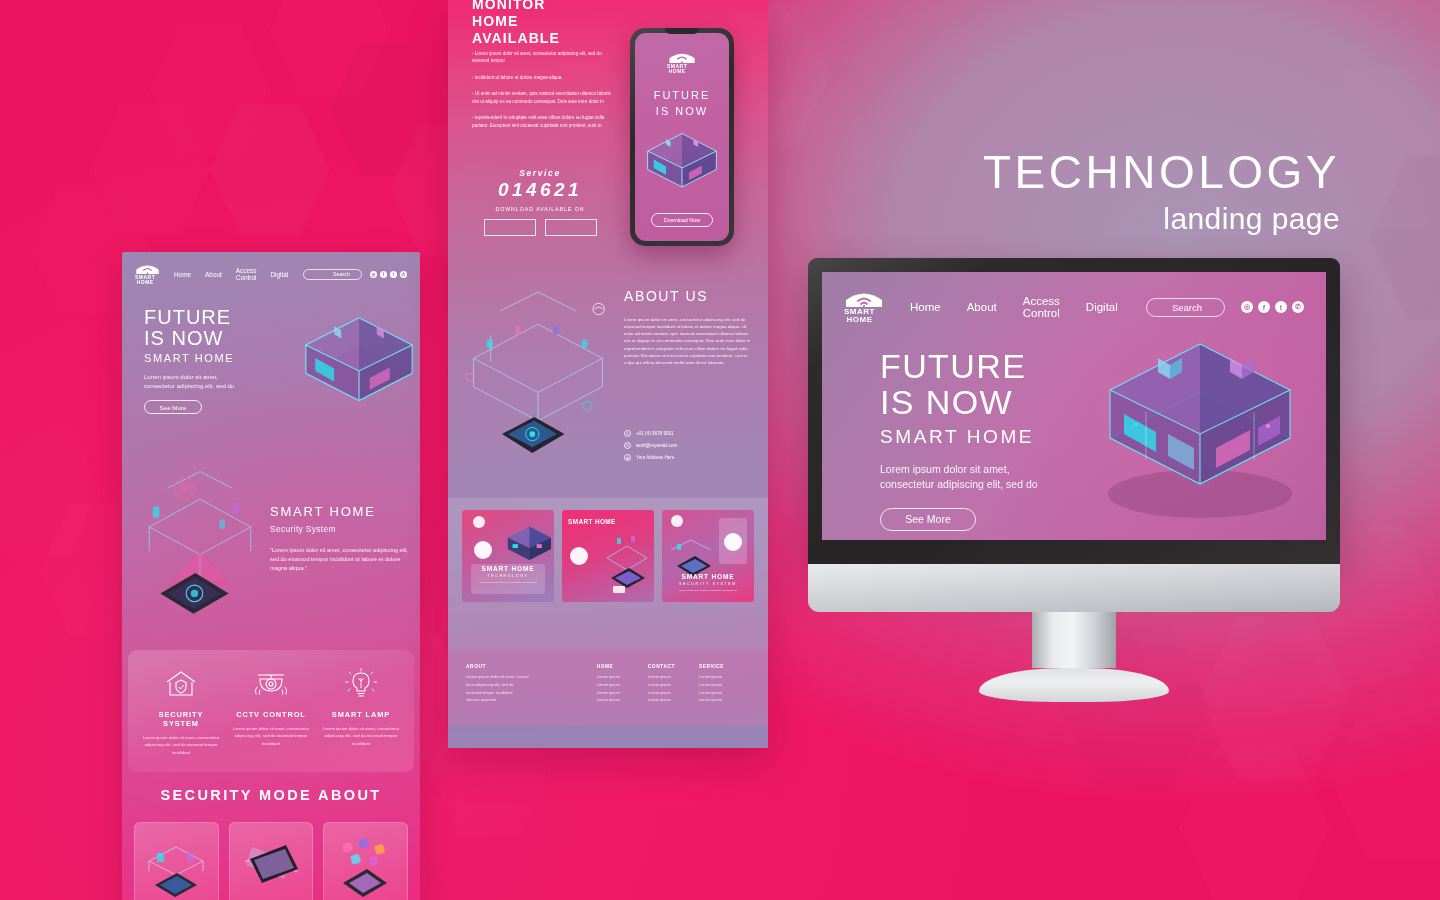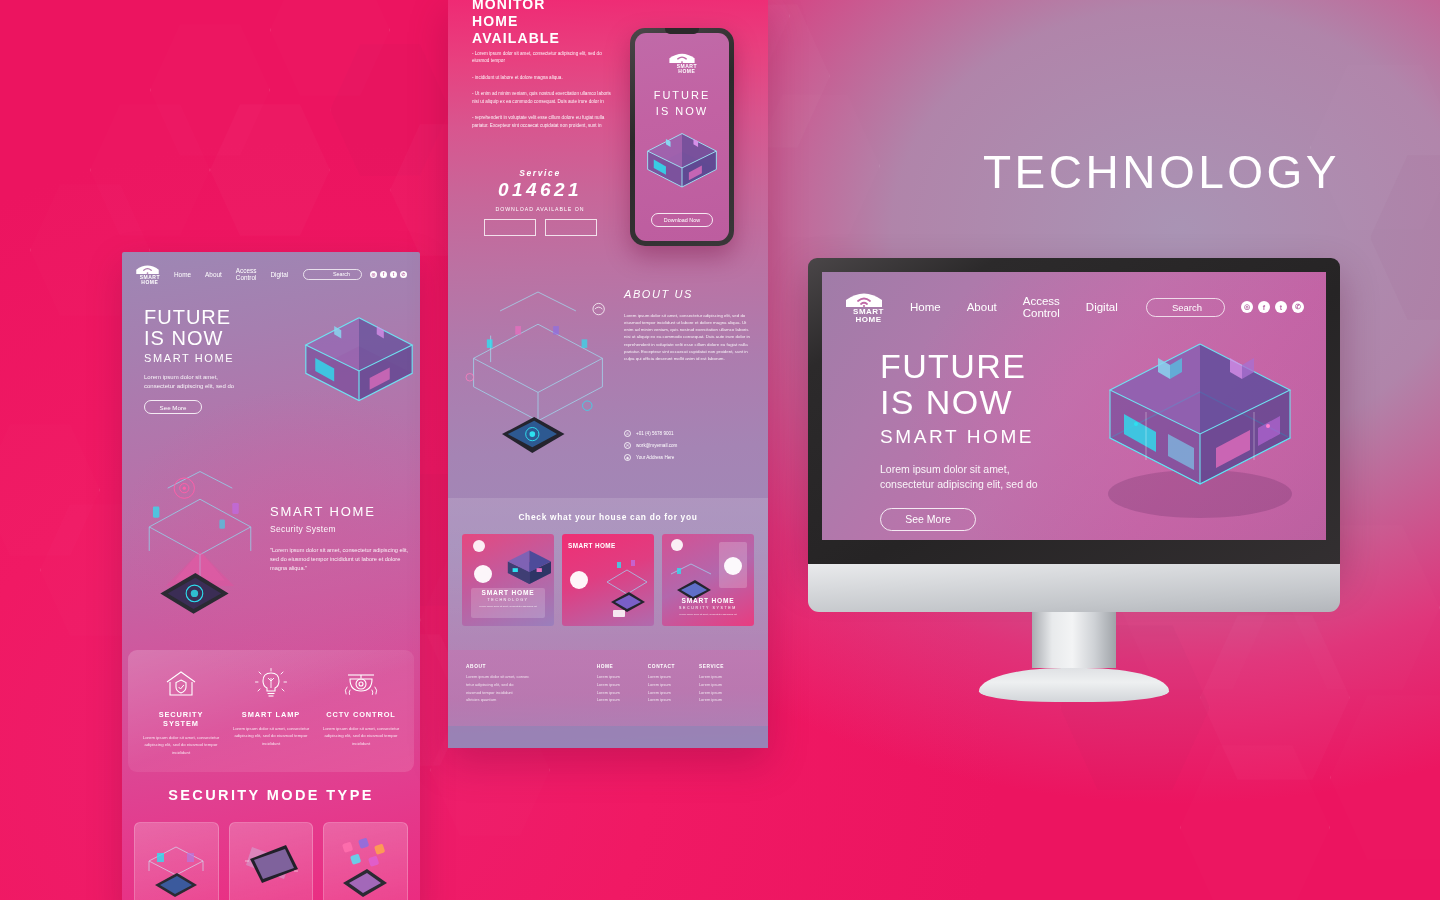--- a/index.html
+++ b/index.html
@@ -68,21 +68,21 @@
     background: linear-gradient(90deg, #a9acb1 0%, #e8eaec 24%, #f3f4f5 48%, #cfd2d6 74%, #9fa3a8 100%);
   }
   .monitor-foot {
     width: 190px; height: 34px; margin: 0 auto;
     border-radius: 50% 50% 46% 46% / 78% 78% 36% 36%;
     background: linear-gradient(180deg, #dfe1e4 0%, #eef0f1 42%, #d2d5d9 100%);
   }
 
   
   .nav { display: flex; align-items: center; }
-  .logo { display: flex; flex-direction: column; align-items: flex-end; color: #fff; }
+  .logo { display: flex; flex-direction: column; align-items: flex-start; color: #fff; }
   .logo-arc {
     width: 100%; display: flex; align-items: center; justify-content: center;
   }
   .logo-txt { font-weight: 700; line-height: 1.0; letter-spacing: 0.5px; text-align: center; }
   .nav-links { display: flex; align-items: center; color: #fff; }
   .search-pill {
     border: 1px solid rgba(255,255,255,0.75); border-radius: 40px;
     color: #fff; display: flex; align-items: center; justify-content: flex-end;
   }
   .socials { display: flex; align-items: center; }
@@ -200,21 +200,21 @@
   .phone-screen {
     width: 100%; height: 100%; border-radius: 11px; overflow: hidden; position: relative;
     background: linear-gradient(170deg, #c06aa8 0%, #c262a3 40%, #bd5d9f 100%);
   }
   .phone-notch {
     position: absolute; left: 50%; transform: translateX(-50%); top: 0;
     width: 34px; height: 6px; background: #2b292a; border-radius: 0 0 5px 5px; z-index: 3;
   }
 
   .about-sec { position: absolute; left: 176px; top: 288px; width: 128px; color: #fff; }
-  .about-sec h3 { font-size: 11px; font-weight: 400; letter-spacing: 1.6px; font-style: italic; }
+  .about-sec h3 { font-size: 14px; font-weight: 400; letter-spacing: 1.6px; }
   .about-sec p { font-size: 4.4px; line-height: 1.62; margin-top: 12px; color: rgba(255,255,255,0.9); }
   .contact-list { position: absolute; left: 176px; top: 430px; width: 128px; }
   .contact-row { display: flex; align-items: center; gap: 5px; margin-bottom: 5px; color: #fff; font-size: 4.6px; }
   .c-ico { width: 7px; height: 7px; border: 0.6px solid rgba(255,255,255,0.85); border-radius: 50%;
            display: flex; align-items: center; justify-content: center; font-size: 3.6px; flex: none; }
 
   .check-band {
     position: absolute; left: 0; top: 498px; width: 100%; height: 152px;
     background: linear-gradient(180deg, rgba(255,255,255,0.13) 0%, rgba(255,255,255,0.06) 100%);
   }
@@ -268,20 +268,21 @@
     <div class="hex solid" style="left:700px;top:0px;width:130px;height:152px;"></div>
     <div class="hex" style="left:750px;top:90px;width:130px;height:152px;"></div>
     <div class="hex" style="left:660px;top:-60px;width:130px;height:152px;"></div>
     <div class="hex" style="left:1310px;top:60px;width:150px;height:175px;"></div>
     <div class="hex dark" style="left:1370px;top:150px;width:150px;height:175px;"></div>
   </div>
 </div>
 
 <div class="title-block">
   <div class="title-main">TECHNOLOGY</div>
+  <div class="title-sub">landing page</div>
 </div>
 
 <div class="monitor">
   <div class="monitor-frame">
     <div class="screen">
 
       <div class="nav m-nav">
         <div class="logo m-logo">
           <div class="logo-arc">
             <svg width="40" height="18" viewBox="0 0 40 18">
@@ -478,61 +479,61 @@
           <polyline points="6,13 6,26 28,26 28,13"></polyline>
           <path d="M17 11 L22 13.5 L22 18 Q22 22 17 24 Q12 22 12 18 L12 13.5 Z"></path>
           <polyline points="14.6,18 16.5,20 19.8,16" stroke-width="1"></polyline>
         </svg>
       </div>
       <div class="feat-title">SECURITY SYSTEM</div>
       <div class="feat-desc">Lorem ipsum dolor sit amet, consectetur adipiscing elit, sed do eiusmod tempor incididunt</div>
     </div>
     <div class="feat">
       <div class="feat-icon">
+        <svg width="38" height="30" viewBox="0 0 38 30" fill="none" stroke="#fff" stroke-width="1.1">
+          <line x1="6" y1="6" x2="32" y2="6"></line>
+          <line x1="19" y1="6" x2="19" y2="9"></line>
+          <path d="M8 10 Q8 22 19 22 Q30 22 30 10 Z"></path>
+          <circle cx="19" cy="15" r="5"></circle>
+          <circle cx="19" cy="15" r="2"></circle>
+          <g stroke-width="0.9" stroke-linecap="round">
+            <path d="M5 18 Q2 21 4 25"></path>
+            <path d="M33 18 Q36 21 34 25"></path>
+            <path d="M8 21 Q6.5 23 7.5 25.5"></path>
+            <path d="M30 21 Q31.5 23 30.5 25.5"></path>
+          </g>
+        </svg>
+      </div>
+      <div class="feat-title">CCTV CONTROL</div>
+      <div class="feat-desc">Lorem ipsum dolor sit amet, consectetur adipiscing elit, sed do eiusmod tempor incididunt</div>
+    </div>
+    <div class="feat">
+      <div class="feat-icon">
         <svg width="34" height="32" viewBox="0 0 34 32" fill="none" stroke="#fff" stroke-width="1.1">
           <path d="M17 5 Q25 5 25 13 Q25 18 21 20 L21 23 L13 23 L13 20 Q9 18 9 13 Q9 5 17 5 Z"></path>
           <line x1="13.5" y1="25.5" x2="20.5" y2="25.5"></line>
           <line x1="14.5" y1="28" x2="19.5" y2="28"></line>
           <path d="M17 10 L17 20 M17 13 L14 10 M17 13 L20 10" stroke-width="0.9"></path>
           <g stroke-width="0.9" stroke-linecap="round">
             <line x1="17" y1="0.5" x2="17" y2="3"></line>
             <line x1="5" y1="4" x2="7" y2="6"></line>
             <line x1="29" y1="4" x2="27" y2="6"></line>
             <line x1="1.5" y1="14" x2="4" y2="14"></line>
             <line x1="32.5" y1="14" x2="30" y2="14"></line>
             <line x1="4" y1="23" x2="6" y2="21"></line>
             <line x1="30" y1="23" x2="28" y2="21"></line>
           </g>
         </svg>
       </div>
       <div class="feat-title">SMART LAMP</div>
       <div class="feat-desc">Lorem ipsum dolor sit amet, consectetur adipiscing elit, sed do eiusmod tempor incididunt</div>
     </div>
-    <div class="feat">
-      <div class="feat-icon">
-        <svg width="38" height="30" viewBox="0 0 38 30" fill="none" stroke="#fff" stroke-width="1.1">
-          <line x1="6" y1="6" x2="32" y2="6"></line>
-          <line x1="19" y1="6" x2="19" y2="9"></line>
-          <path d="M8 10 Q8 22 19 22 Q30 22 30 10 Z"></path>
-          <circle cx="19" cy="15" r="5"></circle>
-          <circle cx="19" cy="15" r="2"></circle>
-          <g stroke-width="0.9" stroke-linecap="round">
-            <path d="M5 18 Q2 21 4 25"></path>
-            <path d="M33 18 Q36 21 34 25"></path>
-            <path d="M8 21 Q6.5 23 7.5 25.5"></path>
-            <path d="M30 21 Q31.5 23 30.5 25.5"></path>
-          </g>
-        </svg>
-      </div>
-      <div class="feat-title">CCTV CONTROL</div>
-      <div class="feat-desc">Lorem ipsum dolor sit amet, consectetur adipiscing elit, sed do eiusmod tempor incididunt</div>
-    </div>
-  </div>
-
-  <div class="mode-title">SECURITY MODE TYPE</div>
+  </div>
+
+  <div class="mode-title">SECURITY MODE ABOUT</div>
   <div class="mode-cards">
     <div class="mode-card">
       <span>
         <svg width="66" height="62" viewBox="0 0 66 62">
           <g stroke="#cfe9f8" stroke-width="0.8" fill="none" opacity="0.8">
             <polyline points="6,24 33,10 60,24 33,38 6,24"></polyline>
             <line x1="6" y1="24" x2="6" y2="34"></line>
               <line x1="60" y1="24" x2="60" y2="34"></line>
           </g>
           <rect x="14" y="16" width="7" height="9" fill="#2de0f0" opacity="0.8"></rect>
@@ -699,21 +700,20 @@
       <span class="c-ico">✉</span>
       <span>work@myemail.com</span>
     </div>
     <div class="contact-row">
       <span class="c-ico">◉</span>
       <span>Your Address Here</span>
     </div>
   </div>
 
   <div class="check-band">
-    <div class="check-title">Check what your house can do for you</div>
     <div class="poster-row">
       <div class="poster poster-1">
         <svg width="100%" height="100%" viewBox="0 0 90 92" style="position:absolute;inset:0;">
           <circle cx="16" cy="12" r="6" fill="#fff" opacity="0.9"></circle>
           <g transform="translate(40,14) scale(0.24)">
             <polygon points="110,150 20,104 110,58 200,104" fill="#6a4f9c"></polygon>
             <polygon points="20,104 110,150 110,100 20,56" fill="#3f3e74"></polygon>
             <polygon points="200,104 110,150 110,100 200,56" fill="#2f3566"></polygon>
             <polygon points="110,10 20,56 110,100" fill="#7f62b4"></polygon>
             <polygon points="110,10 200,56 110,100" fill="#4d4b9a"></polygon>

